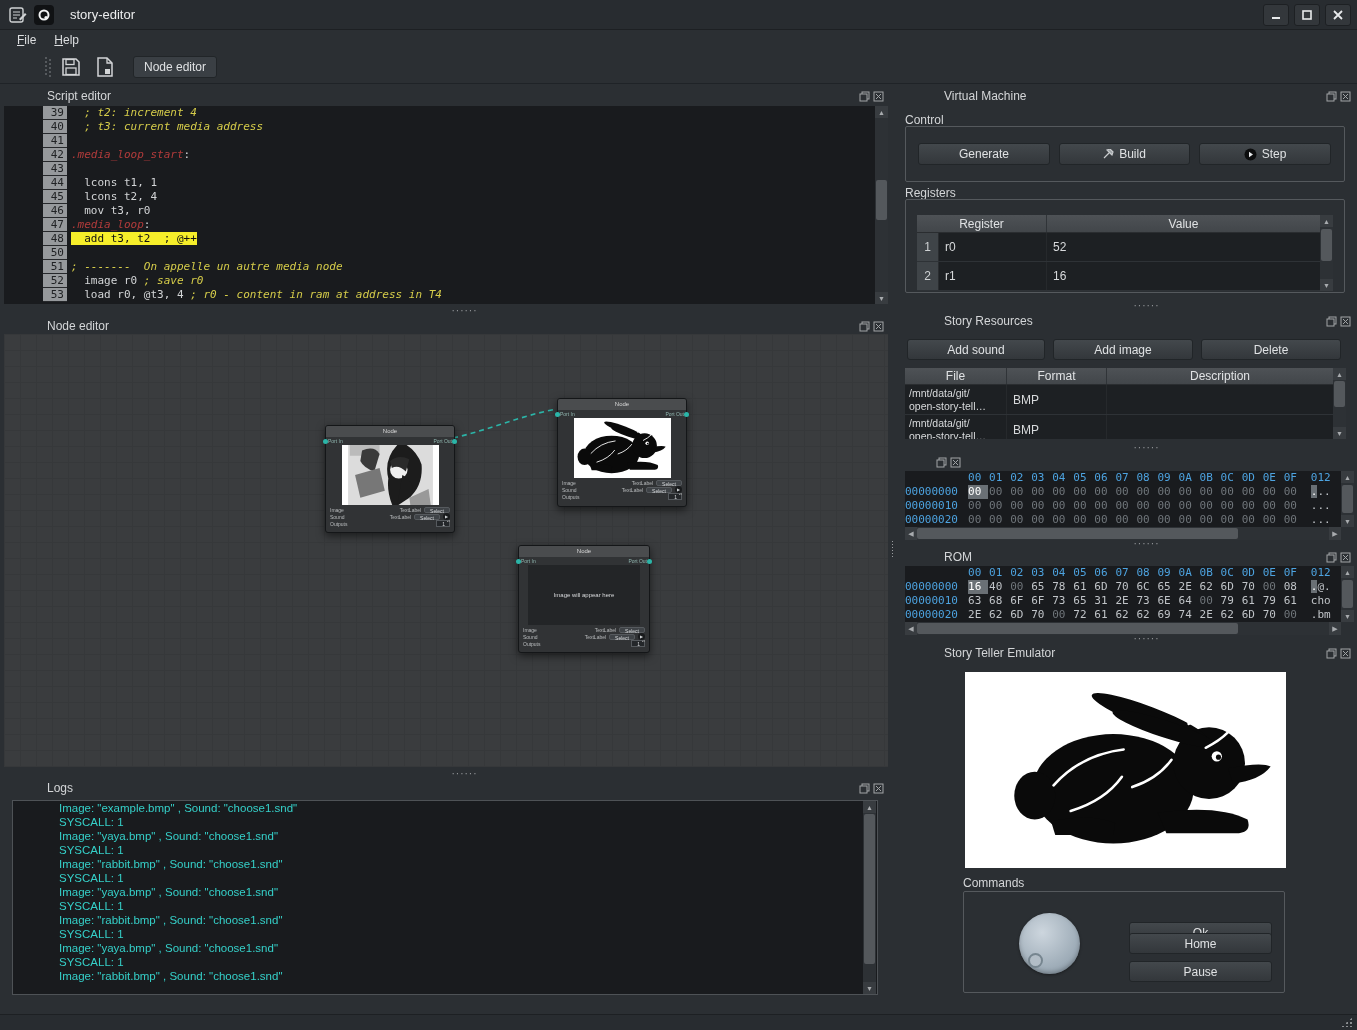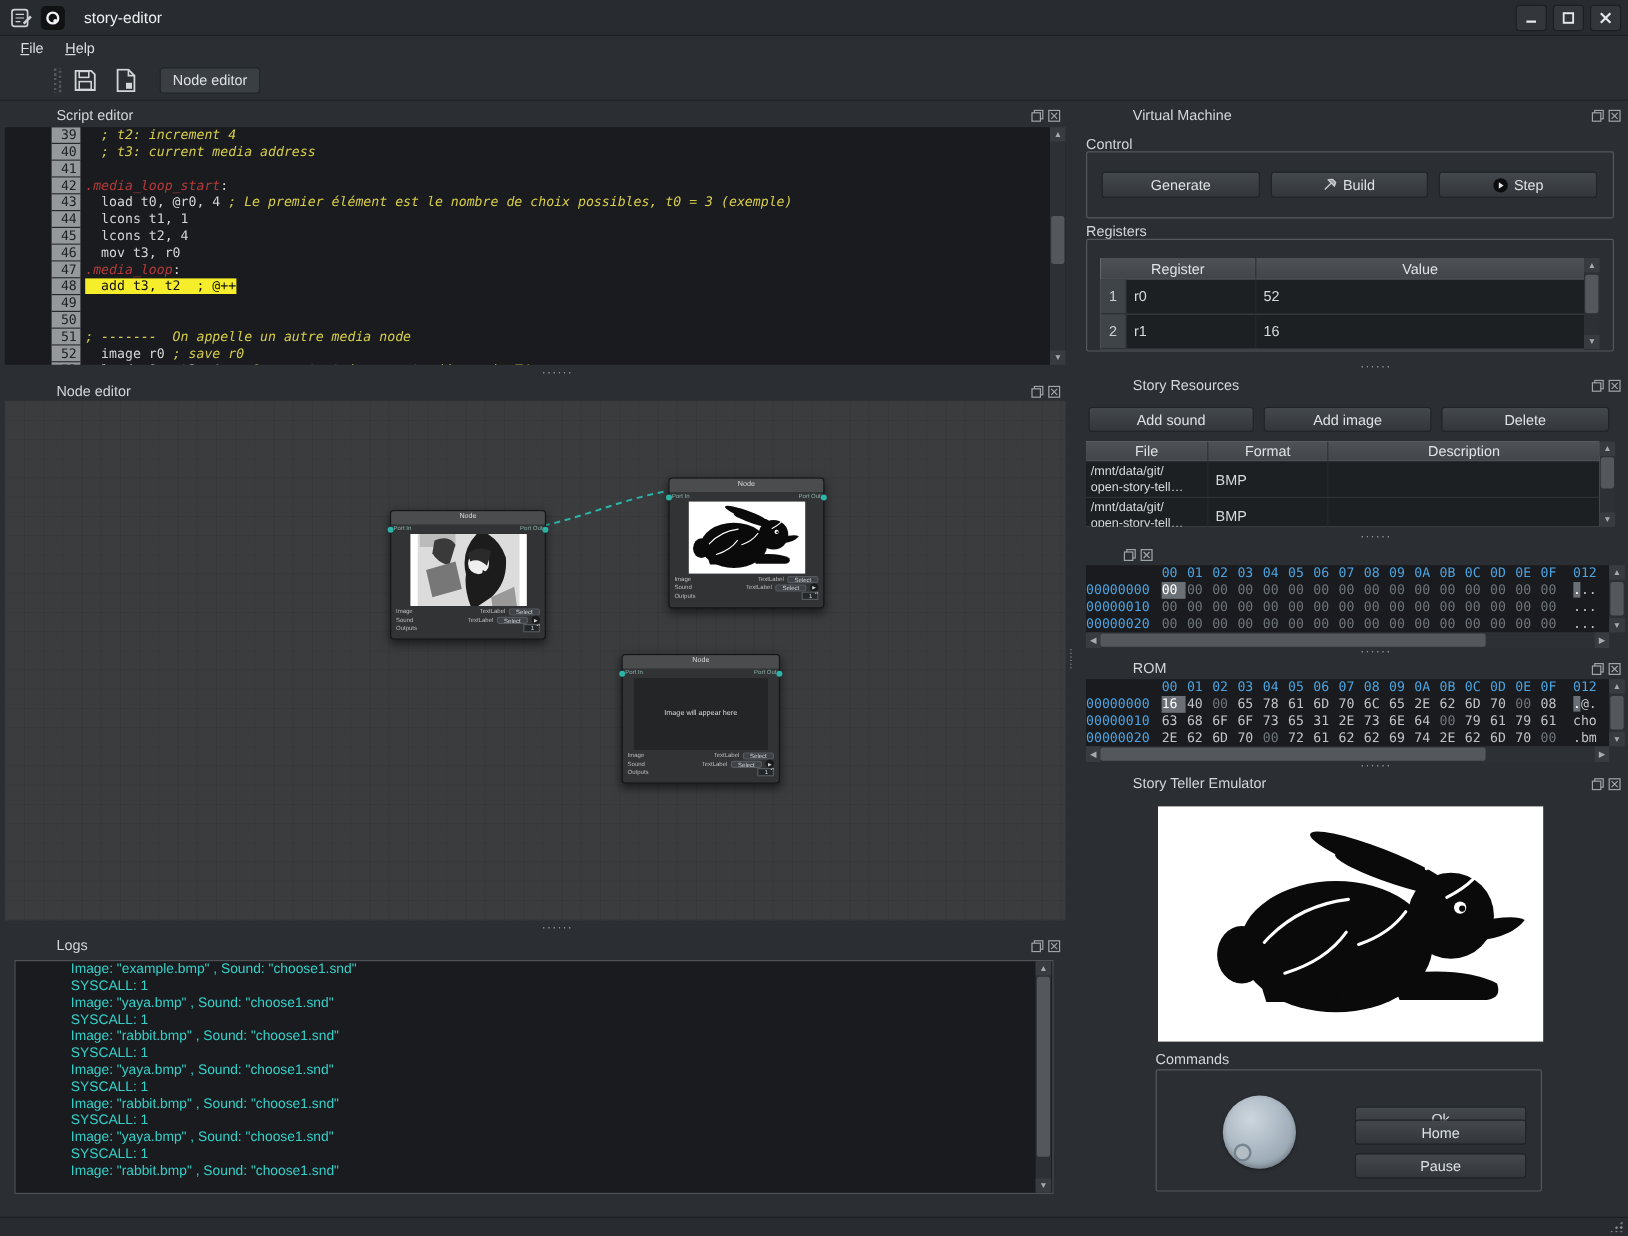--- a/index.html
+++ b/index.html
@@ -67,21 +67,21 @@
   .spin{width:14px;height:7px;background:#24272a;border:1px solid #565a5e;color:#d6d8da;font-size:5px;text-align:right;padding-right:4px;margin-left:3px;position:relative;}
   .spin:after{content:"▴▾";position:absolute;right:-1px;top:-1px;font-size:3px;line-height:3px;width:4px;color:#aaa;display:block;white-space:normal;}
   .ph-text{color:#d8dadc;font-size:6px;display:flex;align-items:center;justify-content:center;height:100%;background:#232527;}
   
   #logs-box{left:12px;top:800px;width:866px;height:195px;background:#191b1e;border:1px solid #4e5256;overflow:hidden;}
   .logline{font-size:11.5px;line-height:14px;color:var(--cyan);padding-left:7px;white-space:pre;}
   
   .gbox{position:absolute;border:1px solid var(--border);border-radius:2px;}
   .glabel{position:absolute;font-size:12px;color:#d4d6d8;}
   .btn{background:linear-gradient(#43484c,#33373b);border:1px solid var(--btnb);border-radius:3px;color:#dfe1e3;font-size:12px;display:flex;align-items:center;justify-content:center;position:absolute;height:22px;}
-  .table{position:absolute;background:#a3a3a3;font-size:12px;overflow:hidden;}
+  .table{position:absolute;background:#ef4444;font-size:12px;overflow:hidden;}
   .thead{display:flex;background:linear-gradient(#4e5256,#42464a);border-bottom:1px solid #2a2d30;color:#e0e2e4;}
   .thead div{border-right:1px solid #303438;display:flex;align-items:center;justify-content:center;}
   .trow{display:flex;border-bottom:1px solid #2e3236;background:#1d2023;}
   .idxc{width:22px;background:#3f4448;color:#cfd2d4;display:flex;align-items:center;justify-content:center;border-right:1px solid #2a2d30;flex:none;}
   
   .hex{position:absolute;background:#191b1e;font-family:"DejaVu Sans Mono",monospace;font-size:11px;line-height:14px;overflow:hidden;}
   .hexrow{display:flex;height:14px;justify-content:space-between;}
   .hexaddr{width:62px;color:var(--blue);flex:none;}
   .hexbyte{width:20px;flex:none;color:var(--hexval);}
   .hexbyte.dim{color:var(--dim);}
@@ -208,27 +208,26 @@
     <svg class="dico">
         <use href="#close-ic"></use>
       </svg>
   </span>
 </div>
 <div id="code-wrap" class="abs">
     <div class="code-line"><span class="ln">39</span><span class="src"><span class="cmt">  ; t2: increment 4</span></span></div>
     <div class="code-line"><span class="ln">40</span><span class="src"><span class="cmt">  ; t3: current media address</span></span></div>
     <div class="code-line"><span class="ln">41</span><span class="src"></span></div>
     <div class="code-line"><span class="ln">42</span><span class="src"><span class="lbl">.media_loop_start</span><span class="code">:</span></span></div>
-    <div class="code-line"><span class="ln">43</span><span class="src"><span class="code">  load t0, @r0, 4 </span><span class="cmt">; Le premier élément est le nombre de choix possibles, t0 = 3 (exemple)</span></span></div>
+    <div class="code-line"><span class="ln">43</span></div>
     <div class="code-line"><span class="ln">44</span><span class="src"><span class="code">  lcons t1, 1</span></span></div>
     <div class="code-line"><span class="ln">45</span><span class="src"><span class="code">  lcons t2, 4</span></span></div>
     <div class="code-line"><span class="ln">46</span><span class="src"><span class="code">  mov t3, r0</span></span></div>
     <div class="code-line"><span class="ln">47</span><span class="src"><span class="lbl">.media_loop</span><span class="code">:</span></span></div>
     <div class="code-line"><span class="ln">48</span><span class="src"><span class="hl">  add t3, t2  ; @++</span></span></div>
-    <div class="code-line"><span class="ln">49</span><span class="src"></span></div>
     <div class="code-line"><span class="ln">50</span><span class="src"></span></div>
     <div class="code-line"><span class="ln">51</span><span class="src"><span class="cmt">; -------  On appelle un autre media node</span></span></div>
     <div class="code-line"><span class="ln">52</span><span class="src"><span class="code">  image r0 </span><span class="cmt">; save r0</span></span></div>
     <div class="code-line"><span class="ln">53</span><span class="src"><span class="code">  load r0, @t3, 4 </span><span class="cmt">; r0 - content in ram at address in T4</span></span></div>
   </div>
 <div class="vscroll" style="left:875px;top:106px;height:198px;">
   <div class="arr" style="position:absolute;top:0;left:0;right:0;">▲</div>
   <div class="thumb" style="top:74px;height:40px;"></div>
   <div class="arr" style="position:absolute;bottom:0;left:0;right:0;">▼</div>
 </div>

